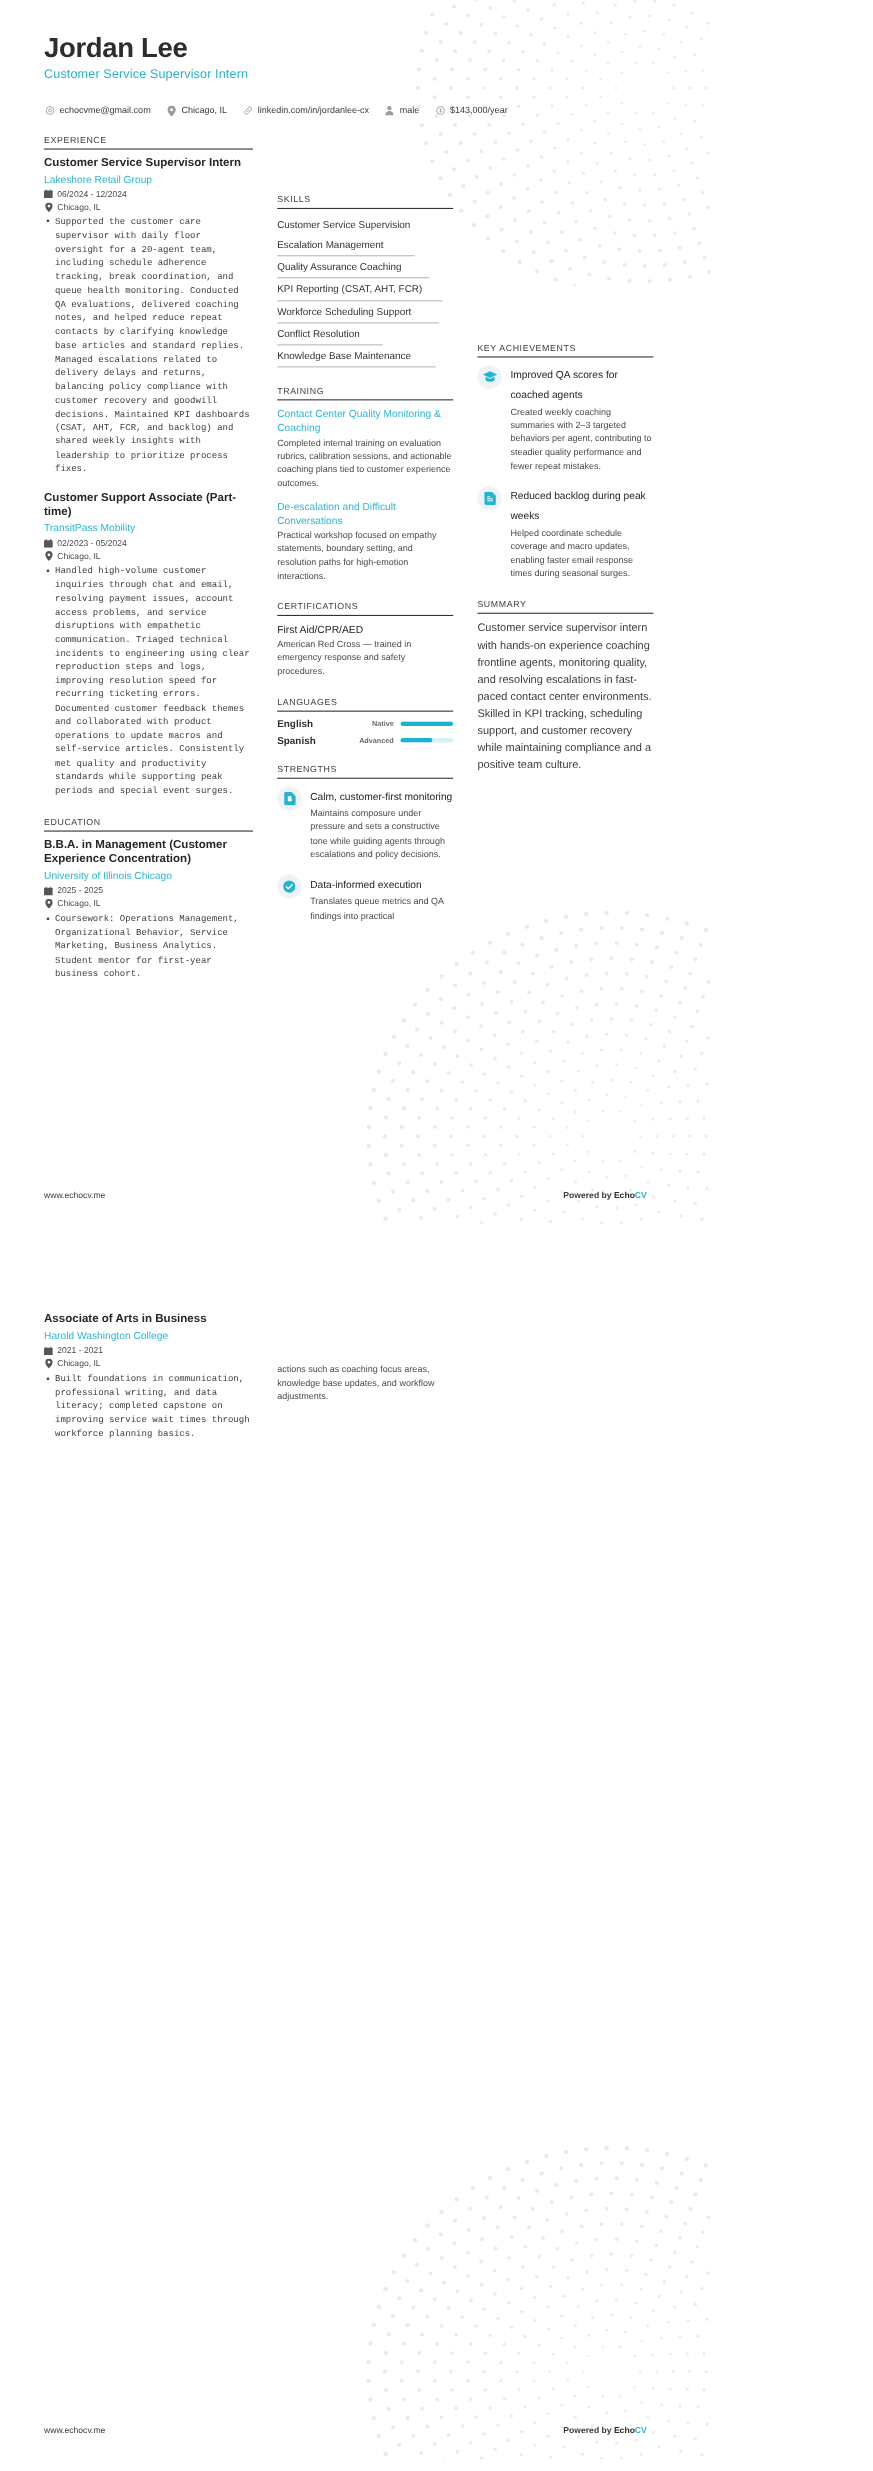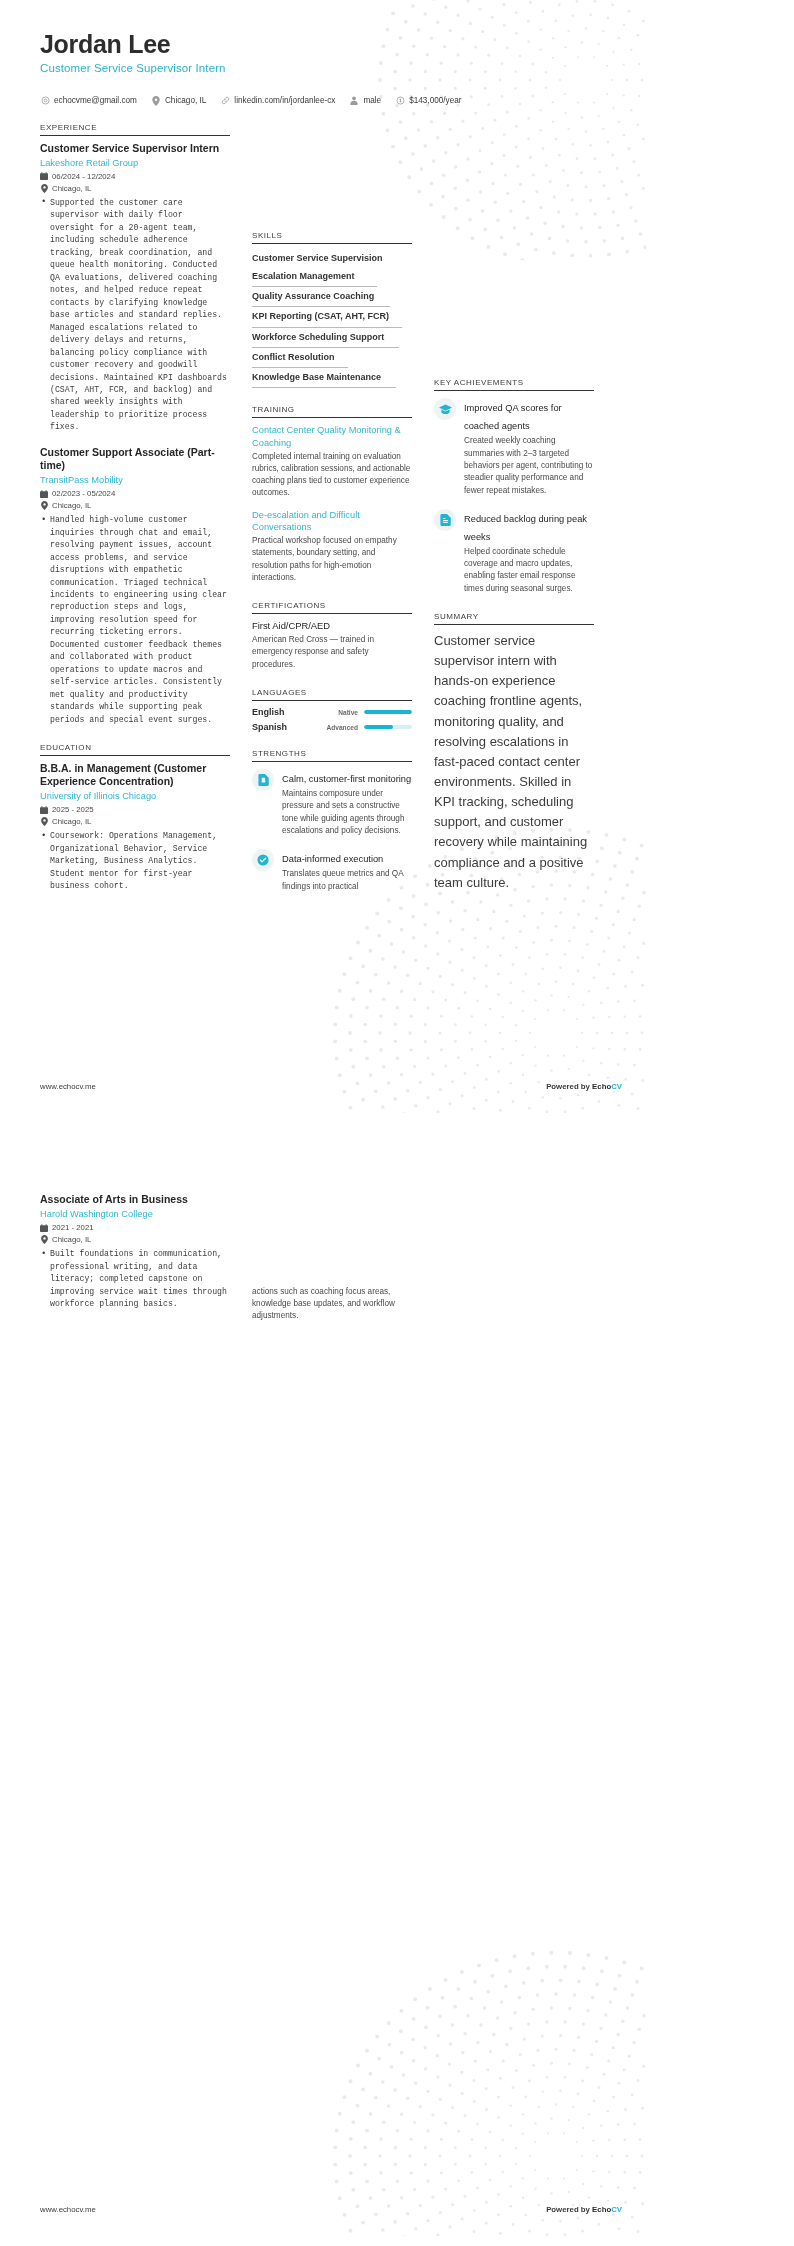--- a/index.html
+++ b/index.html
@@ -72,21 +72,21 @@
     height: 10px;
     margin-right: 4px;
     color: #9b9b9b;
   }
   .contact-item .ic svg { display: block; }
 
   
   .cols {
     display: flex;
     margin-top: 17px;
-    align-items: flex-end;
+    align-items: center;
   }
   .col-left  { width: 190px; flex: 0 0 190px; }
   .col-mid   { width: 160px; flex: 0 0 160px; margin-left: 22px; }
   .col-right { width: 160px; flex: 0 0 160px; margin-left: 22px; }
 
   
   .sec-head {
     font-size: 8px;
     letter-spacing: .55px;
     color: #3c3c3c;
@@ -148,21 +148,20 @@
     font-size: 9px;
     color: #3d3d3d;
   }
 
   
   .skill {
     font-size: 9px;
     color: #343434;
     padding: 3px 0 4px 0;
     line-height: 1.25;
-    font-weight: bold;
   }
   .skill-line {
     height: 1px;
     background: #b9b9b9;
     margin-bottom: 1px;
   }
 
   
   .tr-title {
     font-size: 9.3px;
@@ -250,30 +249,30 @@
   }
   .ic-desc {
     font-size: 8.2px;
     color: #4a4a4a;
     line-height: 1.5;
     margin-top: 2px;
   }
 
   
   .summary-text {
-    font-size: 13px;
+    font-size: 10px;
     color: #3d3d3d;
     line-height: 1.55;
   }
 
   
   .footer {
     position: absolute;
     left: 40px;
-    right: 24px;
+    right: 58px;
     bottom: 32px;
     display: flex;
     justify-content: space-between;
     align-items: center;
     font-size: 7.8px;
     color: #3a3a3a;
     z-index: 3;
   }
   .footer .brand { font-weight: bold; }
   .footer .brand .eco { color: #2b2b2b; }

